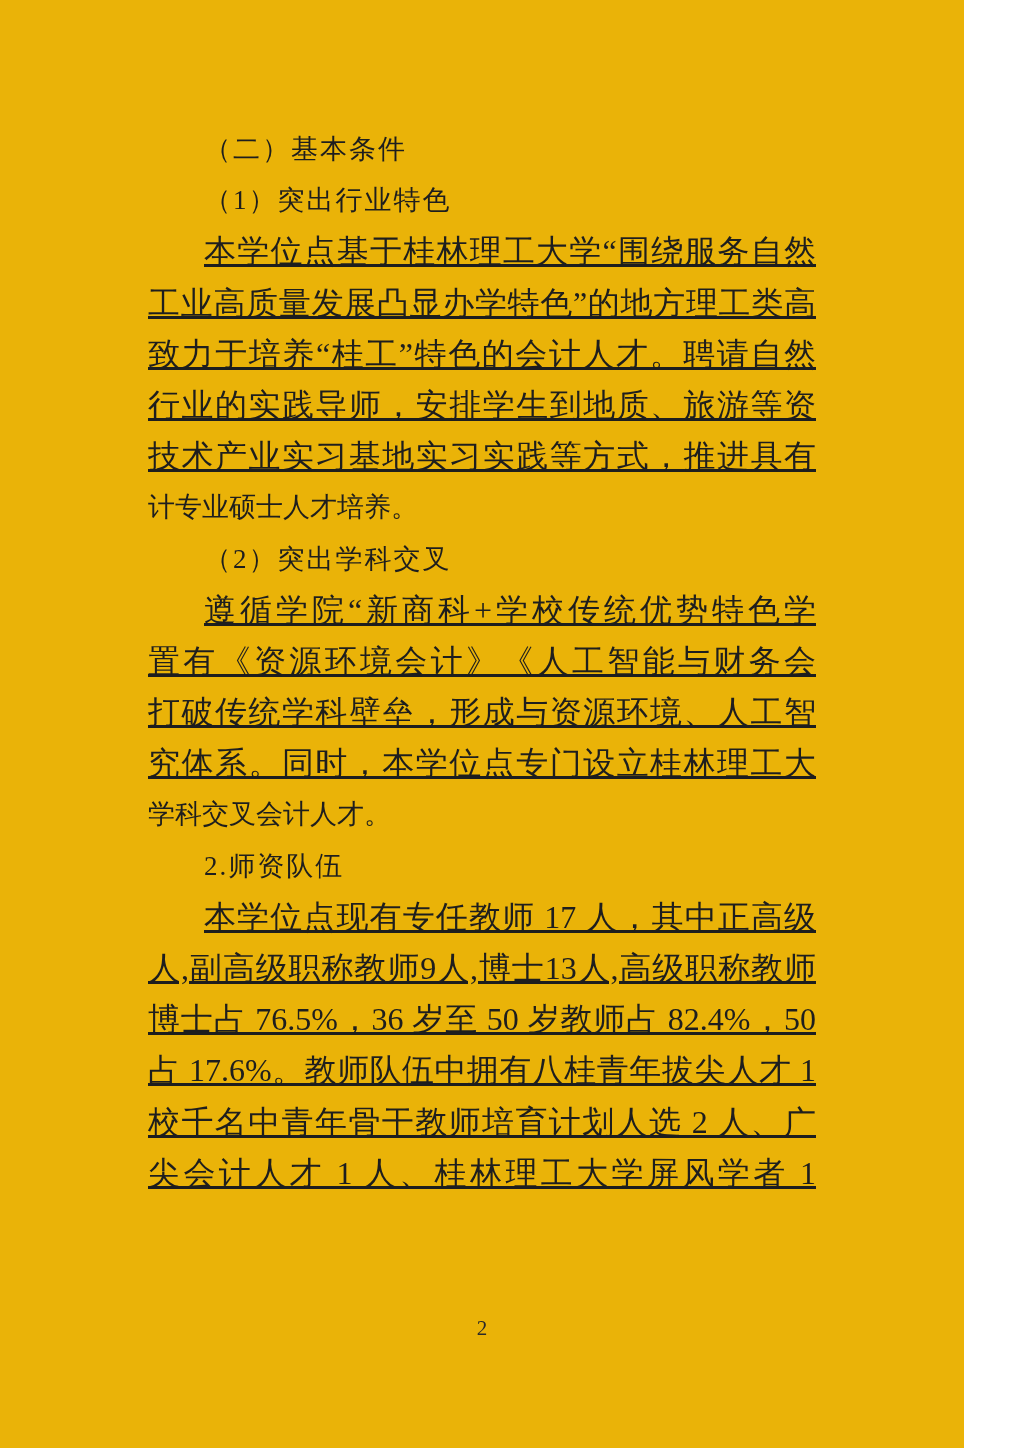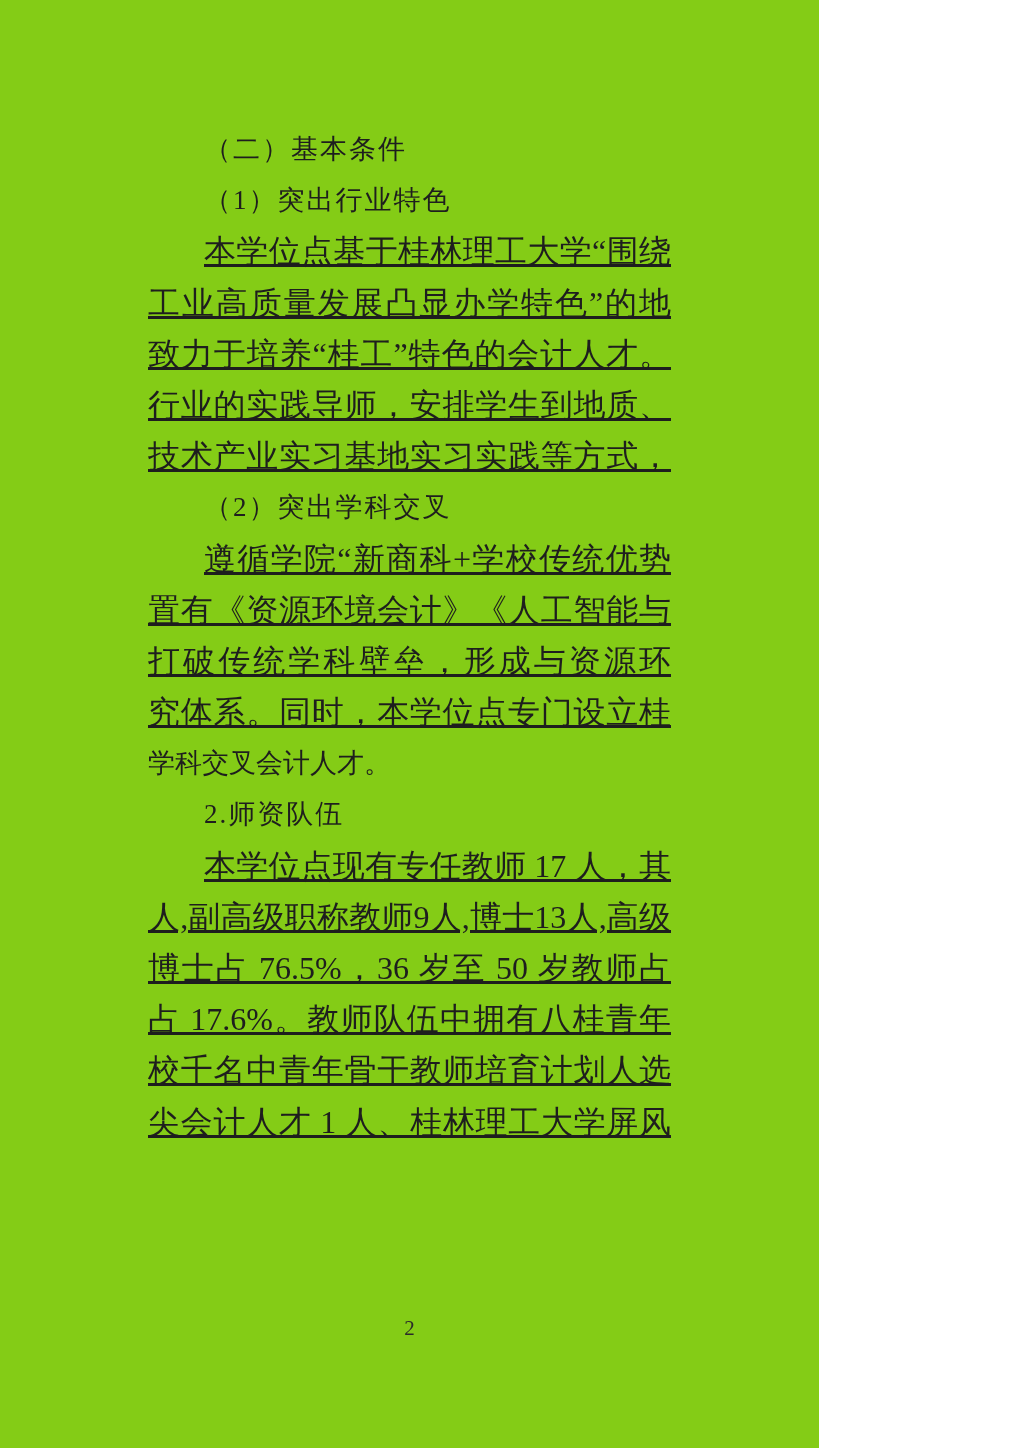--- a/index.html
+++ b/index.html
@@ -8,23 +8,23 @@
     background: #ffffff;
   }
   body {
     width: 1024px;
     height: 1448px;
     font-family: "Liberation Serif", "DejaVu Serif", serif;
     color: #1e1e1e;
     overflow: hidden;
   }
   .sheet {
-    width: 819px;
+    width: 964px;
     height: 1448px;
-    background: #84cc16;
+    background: #eab308;
     position: relative;
     box-sizing: border-box;
     padding: 124px 148px 0 148px;
   }
   .line {
     font-size: 27px;
     line-height: 51.2px;
     height: 51.2px;
     white-space: nowrap;
     overflow: visible;
@@ -60,20 +60,21 @@
 <div class="sheet">
 
   <div class="line heading indent">（二）基本条件</div>
   <div class="line heading indent">（1）突出行业特色</div>
 
   <div class="line justify indent">本学位点基于桂林理工大学“围绕服务自然资源行业和</div>
   <div class="line justify">工业高质量发展凸显办学特色”的地方理工类高校行业特色，</div>
   <div class="line justify">致力于培养“桂工”特色的会计人才。聘请自然资源、地质等</div>
   <div class="line justify">行业的实践导师，安排学生到地质、旅游等资源行业及高新</div>
   <div class="line justify">技术产业实习基地实习实践等方式，推进具有行业特色的会</div>
+  <div class="line">计专业硕士人才培养。</div>
 
   <div class="line heading indent">（2）突出学科交叉</div>
 
   <div class="line justify indent">遵循学院“新商科+学校传统优势特色学科”办学思路,设</div>
   <div class="line justify">置有《资源环境会计》《人工智能与财务会计》等特色课程，</div>
   <div class="line justify">打破传统学科壁垒，形成与资源环境、人工智能相结合的研</div>
   <div class="line justify">究体系。同时，本学位点专门设立桂林理工大学环境会计研</div>
   <div class="line">学科交叉会计人才。</div>
 
   <div class="line heading indent">2.师资队伍</div>

